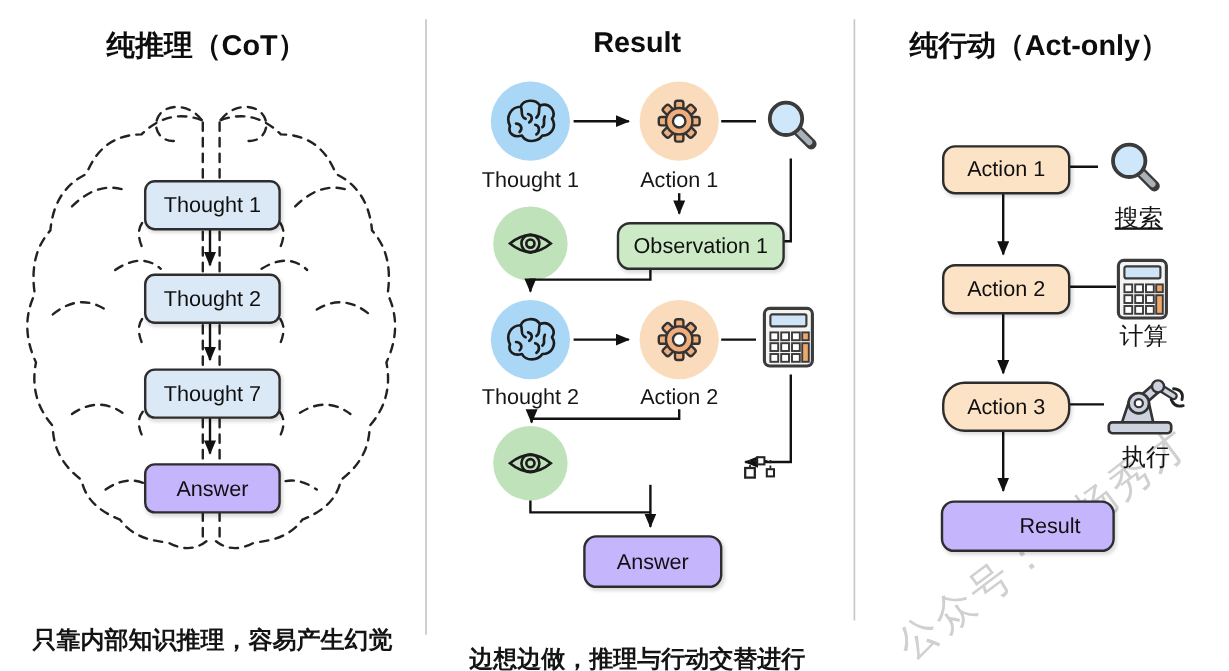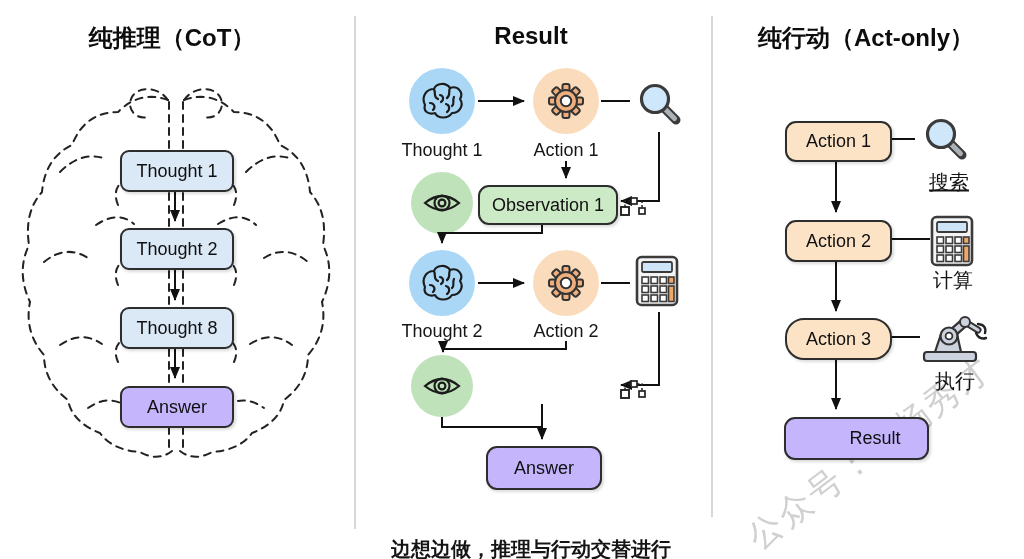--- a/index.html
+++ b/index.html
@@ -15,21 +15,21 @@
     position:absolute;transform:translateX(-50%);font-size:20px;font-weight:bold;
     white-space:nowrap;color:#141414;z-index:3;
   }
   .node{
     position:absolute;display:flex;align-items:center;justify-content:center;
     border:2px solid #2d2d2d;border-radius:9px;font-size:18px;color:#101010;
     box-shadow:1.5px 2px 3px rgba(0,0,0,.14);z-index:2;white-space:nowrap;
   }
   .r10{border-radius:11px;}
   .blue{background:#dbe9f7;}
-  .green{background:#cdeac7;}
+  .green{background:#cdeac7;margin-left:36px;}
   .peach{background:#fce3c6;}
   .gray{background:#c4b5fd;}
   .flowlabel{
     position:absolute;transform:translate(-50%,-50%);font-size:18px;color:#161616;
     white-space:nowrap;z-index:2;
   }
   .toollabel{
     position:absolute;transform:translate(-50%,-50%);font-size:20px;color:#141414;
     white-space:nowrap;z-index:2;
   }
@@ -219,22 +219,23 @@
         <use href="#calcIcon"></use>
       </g>
     <g transform="translate(950,360)">
         <use href="#robotIcon"></use>
       </g>
   </svg>
 
   <div class="title" style="left:172px;top:22px;">纯推理（CoT）</div>
   <div class="node blue" style="left:120px;top:150px;width:110px;height:38px;">Thought 1</div>
   <div class="node blue" style="left:120px;top:228px;width:110px;height:38px;">Thought 2</div>
-  <div class="node blue" style="left:120px;top:307px;width:110px;height:38px;">Thought 8</div>
+  <div class="node blue" style="left:120px;top:307px;width:110px;height:38px;">Thought 7</div>
   <div class="node gray" style="left:120px;top:386px;width:110px;height:38px;">Answer</div>
+  <div class="caption" style="left:177px;top:520px;">只靠内部知识推理，容易产生幻觉</div>
 
   <div class="title" style="left:531px;top:22px;">Result</div>
   <div class="flowlabel" style="left:442px;top:150px;">Thought 1</div>
   <div class="flowlabel" style="left:566px;top:150px;">Action 1</div>
   <div class="node green r10" style="left:478px;top:185px;width:136px;height:36px;">Observation 1</div>
   <div class="flowlabel" style="left:442px;top:331px;">Thought 2</div>
   <div class="flowlabel" style="left:566px;top:331px;">Action 2</div>
   <div class="node gray r10" style="left:486px;top:446px;width:112px;height:40px;">Answer</div>
   <div class="caption" style="left:531px;top:536px;">边想边做，推理与行动交替进行</div>
 

